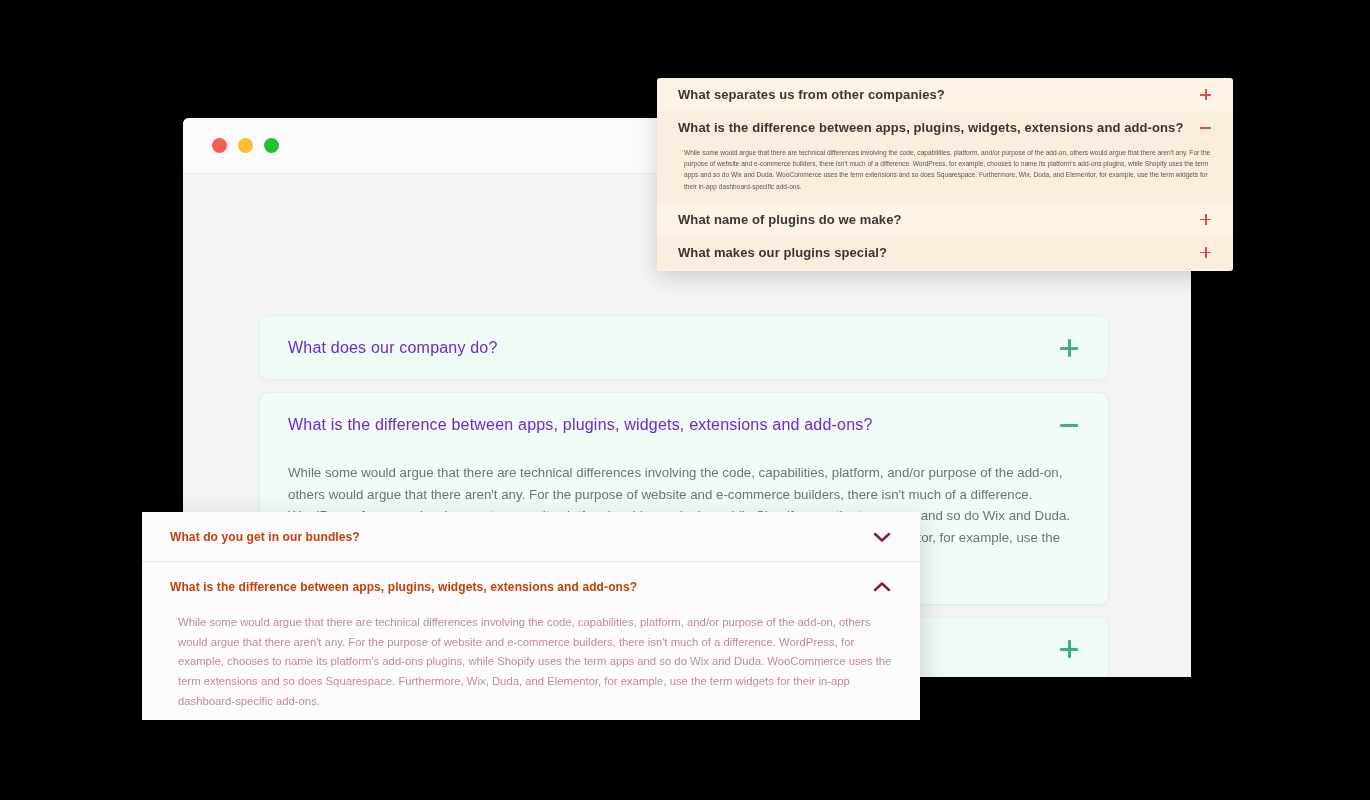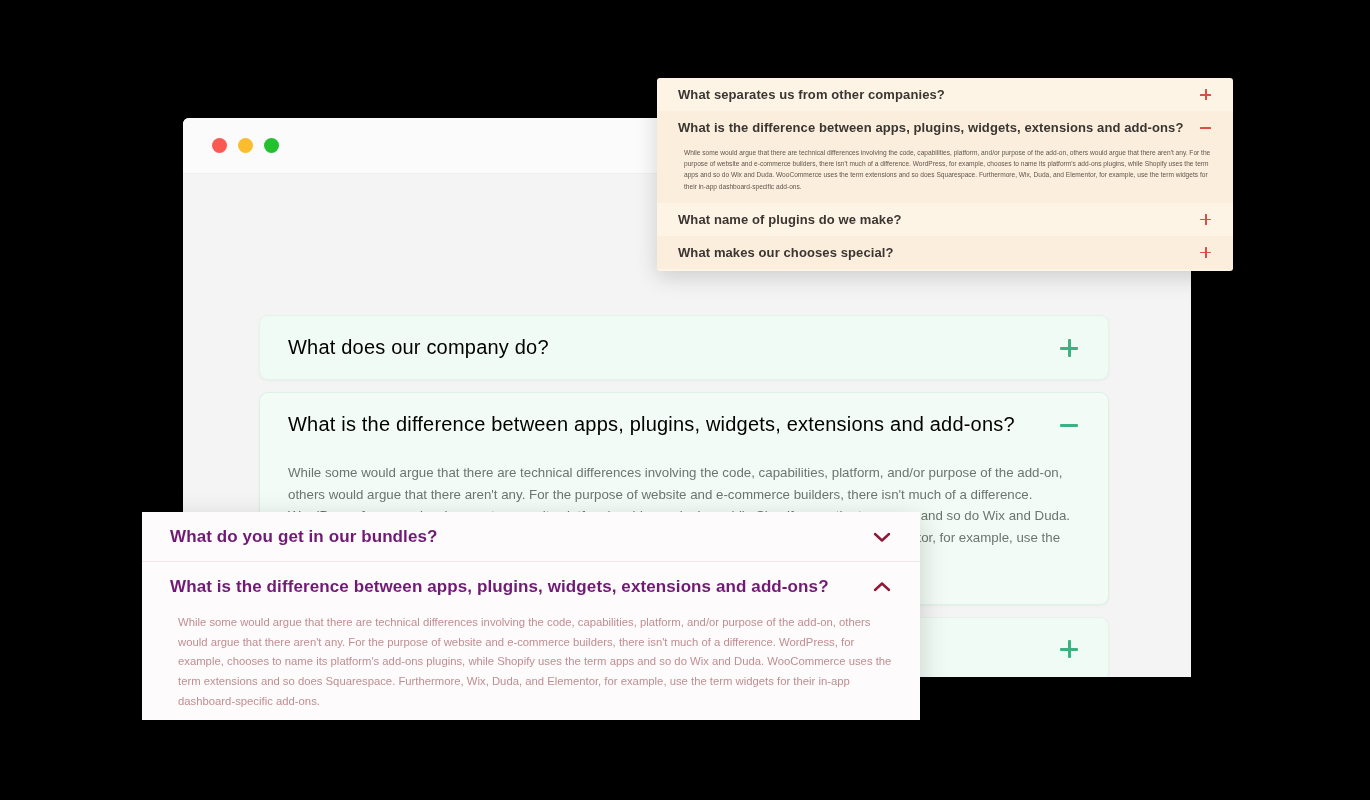--- a/index.html
+++ b/index.html
@@ -43,21 +43,21 @@
     border-radius: 9px;
     box-shadow: 0 1px 3px rgba(30,80,55,0.05);
     padding: 0 28px;
   }
   .mint-card.is-open { background: #f2fbf6; border-color: #dcf2e5; }
   .mint-head {
     display: flex; align-items: center; justify-content: space-between;
     min-height: 63px;
   }
   .mint-q {
-    font-size: 20px; color: #000000; font-weight: 400;
+    font-size: 16px; color: #6d28d9; font-weight: 400;
     letter-spacing: .2px;
   }
   .mint-ico {
     width: 22px; height: 22px; flex: 0 0 22px;
     position: relative;
   }
   .mint-ico::before, .mint-ico::after {
     content: ""; position: absolute; background: #3cb283; border-radius: 1px;
   }
   .mint-ico::before { left: 2px; right: 2px; top: 10px; height: 3px; }
@@ -105,21 +105,21 @@
     overflow: hidden;
     box-shadow: 0 8px 26px rgba(0,0,0,0.18);
     z-index: 4;
   }
   .w-row { padding: 0 28px; }
   .w-row + .w-row { border-top: 1px solid #efe7e7; }
   .w-head {
     display: flex; align-items: center; justify-content: space-between;
     min-height: 49px;
   }
-  .w-q { font-size: 17px; color: #701a75; font-weight: bold; letter-spacing: .1px; }
+  .w-q { font-size: 12px; color: #c2410c; font-weight: bold; letter-spacing: .1px; }
   .w-chev { width: 20px; height: 12px; flex: 0 0 20px; display: block; }
   .w-body {
     font-size: 11.3px; line-height: 1.74; color: #c08e92;
     padding: 2px 0 20px 8px;
   }
 </style>
 </head>
 <body>
 
 <div id="stage">
@@ -181,21 +181,21 @@
 
     <div class="cream-row">
       <div class="cream-head">
         <span class="cream-q">What name of plugins do we make?</span>
         <span class="cream-ico plus"></span>
       </div>
     </div>
 
     <div class="cream-row alt">
       <div class="cream-head">
-        <span class="cream-q">What makes our chooses special?</span>
+        <span class="cream-q">What makes our plugins special?</span>
         <span class="cream-ico plus"></span>
       </div>
     </div>
 
   </div>
 
   <div class="white-panel">
 
     <div class="w-row">
       <div class="w-head">

